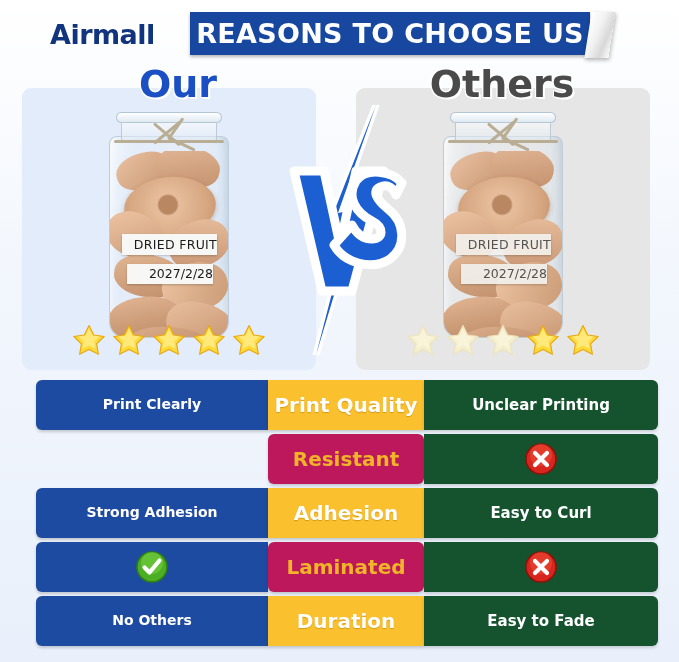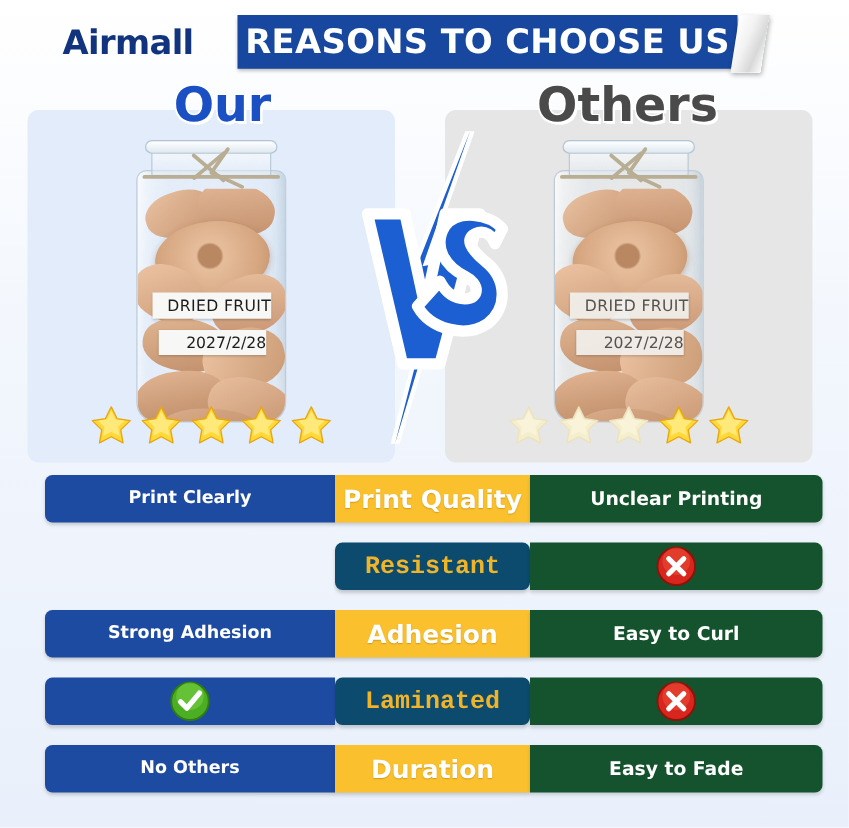--- a/index.html
+++ b/index.html
@@ -113,35 +113,35 @@
   
   #vs-badge {
     position:absolute; left:280px; top:105px; width:130px; height:250px; z-index:8;
     pointer-events:none;
   }
 
   
   #table { position:absolute; left:0; top:380px; width:679px; height:278px; }
   .row { position:absolute; left:0; width:679px; height:50px; }
   .cell {
-    position:absolute; top:0; height:38px;
+    position:absolute; top:0; height:50px;
     display:flex; align-items:center; justify-content:center; text-align:center;
     font-weight:bold; font-family:"DejaVu Sans", sans-serif;
   }
   .cell-left {
     left:36px; width:232px; background:#1e4ba2; color:#ffffff;
     font-size:14px; border-radius:6px 0 0 6px; line-height:1.22;
     box-shadow:0 2px 3px rgba(0,0,0,.18);
   }
   .cell-mid {
     left:268px; width:156px; font-size:20px;
     box-shadow:0 2px 3px rgba(0,0,0,.18);
   }
   .cell-mid.y { background:#fbc02d; color:#ffffff; text-shadow:0 1px 1px rgba(160,110,0,.45); }
-  .cell-mid.w { background:#0c4a6e; color:#f0b429; border-radius:6px;font-family:Liberation Mono, monospace; }
+  .cell-mid.w { background:#be185d; color:#f0b429; border-radius:6px; }
   .cell-right {
     left:424px; width:234px; background:#14532d; color:#ffffff;
     font-size:15px; border-radius:0 6px 6px 0;
     box-shadow:0 2px 3px rgba(0,0,0,.15);
   }
   .mark { width:34px; height:34px; display:block; }
 </style>
 </head>
 <body>
 

